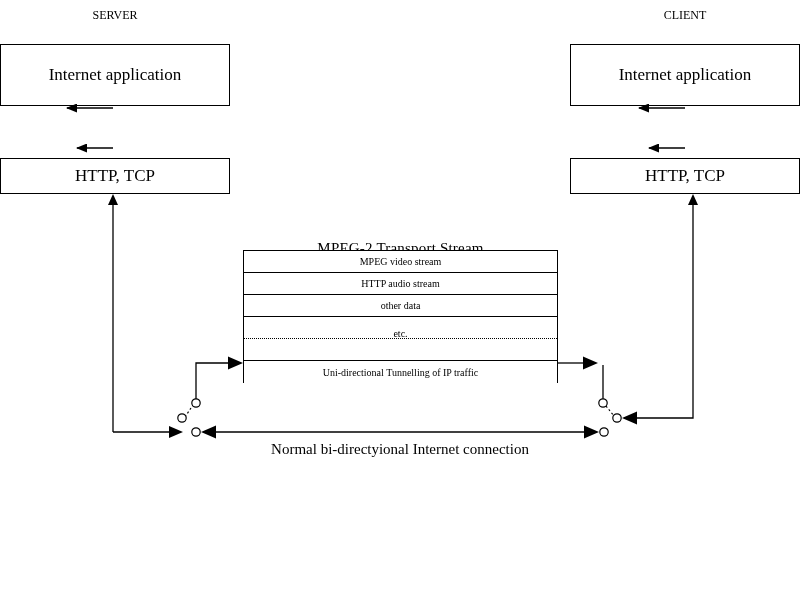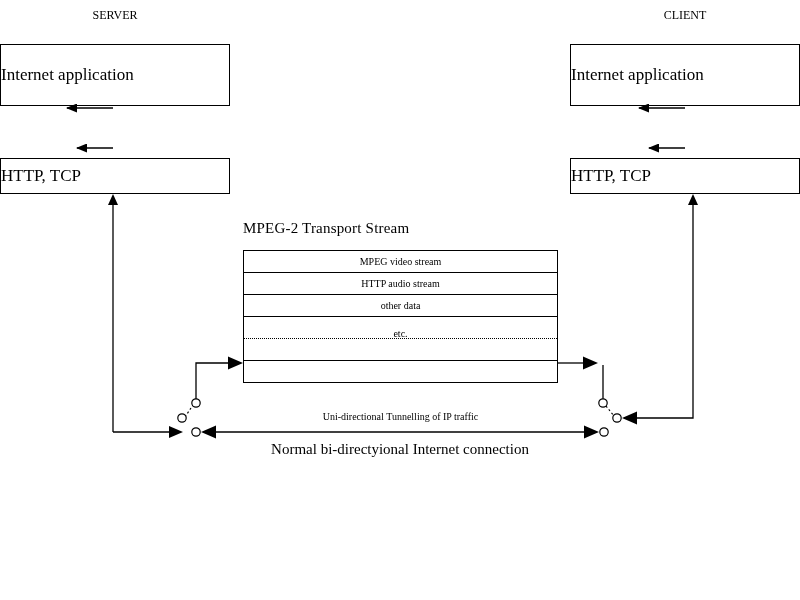--- a/index.html
+++ b/index.html
@@ -17,36 +17,37 @@
     font-family: "Liberation Serif", "DejaVu Serif", serif;
     color: #000000;
   }
   .node-box {
     position: absolute;
     box-sizing: border-box;
     border: 1px solid #000000;
     background: #ffffff;
     display: flex;
     align-items: center;
-    justify-content: flex-start;
+    justify-content: center;
     text-align: center;
     line-height: 1.1;
   }
   .heading {
     position: absolute;
     text-align: center;
     font-size: 12px;
     white-space: nowrap;
   }
   .stack-title {
     position: absolute;
-    text-align: left;
+    text-align: center;
     font-size: 15px;
     white-space: nowrap;
     letter-spacing: 0.2px;
+    margin-top: 20px;
   }
   #mpeg-stack {
     position: absolute;
     box-sizing: border-box;
     border: 1px solid #000000;
     background: #ffffff;
   }
   .stack-row {
     box-sizing: border-box;
     position: relative;
@@ -137,21 +138,21 @@
 
     <div class="stack-row no-rule" style="height:22px; align-items:flex-end; padding-top:3px;">
       <span>etc.</span>
       <span class="dotted-rule" style="bottom:0px;"></span>
     </div>
 
     <div class="stack-row" style="height:22px;">
       <span></span>
     </div>
 
-    <div class="stack-row" style="height:22px;margin-top:44px;">
+    <div class="stack-row" style="height:22px;">
       <span>Uni-directional Tunnelling of IP traffic</span>
     </div>
   </div>
 
   <div class="bottom-caption" id="bottom-caption" style="left:200px; top:441px; width:400px;">Normal bi-directyional Internet connection</div>
 
   <svg id="wires" viewBox="0 0 800 600">
     <defs>
       <marker id="arrow-up" markerWidth="9" markerHeight="9" refX="4.5" refY="8" orient="auto" markerUnits="userSpaceOnUse">
         <polygon points="4.5,0 9,9 0,9" fill="#000000"></polygon>

